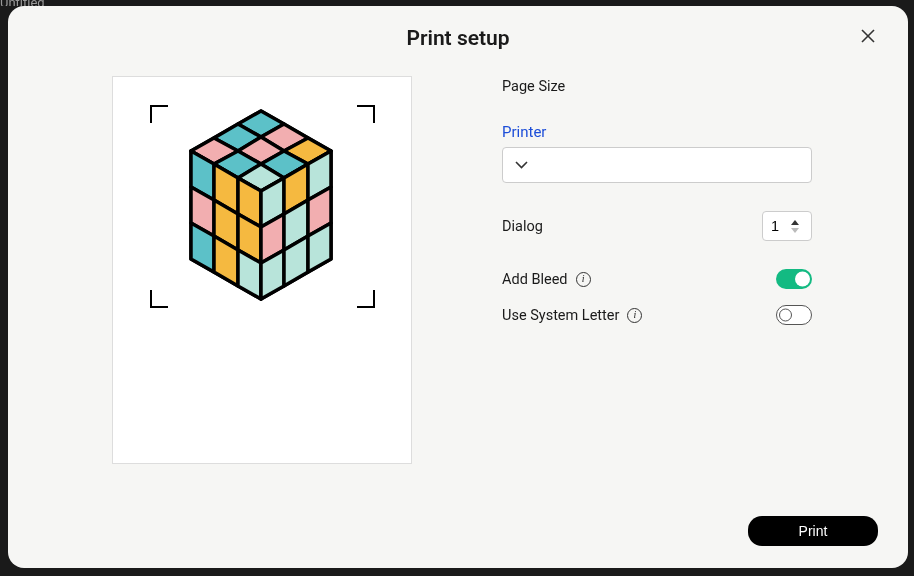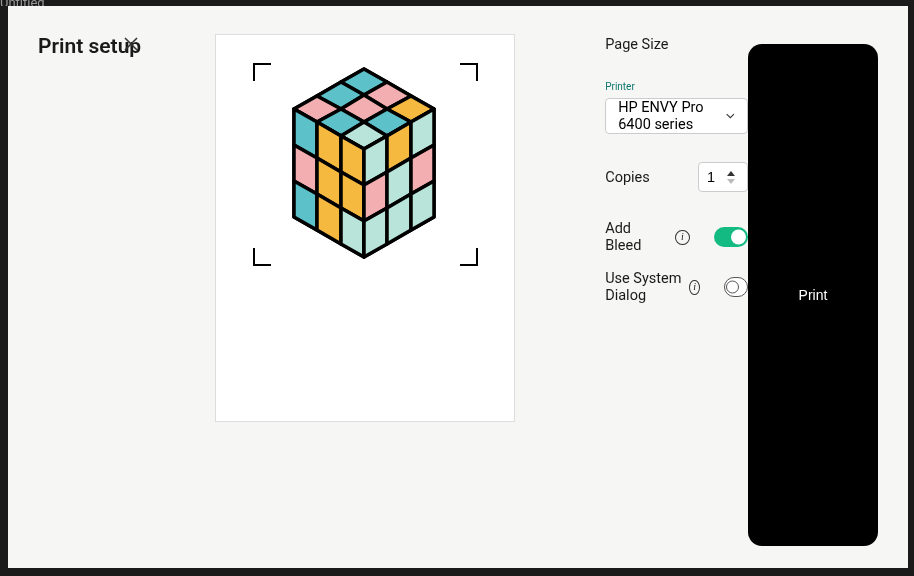--- a/index.html
+++ b/index.html
@@ -23,24 +23,24 @@
       overflow: hidden;
       height: 6px;
     }
     .modal {
       position: absolute;
       top: 6px;
       left: 8px;
       right: 6px;
       bottom: 8px;
       background: #f6f6f4;
-      border-radius: 0;
-      padding: 28px 30px 22px 30px;
-      display: flex;
-      flex-direction: row;
+      border-radius: 16px;
+      padding: 20px 30px 22px 30px;
+      display: flex;
+      flex-direction: column;
     }
     .modal-header {
       position: relative;
       text-align: center;
       margin-bottom: 26px;
     }
     .modal-title {
       font-size: 21px;
       font-weight: 600;
       color: #1a1a1a;
@@ -116,22 +116,22 @@
       gap: 8px;
     }
     .row-value {
       font-size: 14.5px;
     }
     .printer-section {
       margin-top: 28px;
       margin-bottom: 28px;
     }
     .printer-label {
-      font-size: 10px;
-      color: #0f766e;
+      font-size: 15px;
+      color: #1d4ed8;
       margin-bottom: 6px;
     }
     .printer-select {
       width: 100%;
       height: 36px;
       background: #fff;
       border: 1px solid #ccc;
       border-radius: 4px;
       display: flex;
       align-items: center;
@@ -308,29 +308,28 @@
     </div>
 
     <div class="settings-panel">
       <div class="row">
         <span class="row-label">Page Size</span>
       </div>
 
       <div class="printer-section">
         <div class="printer-label">Printer</div>
         <div class="printer-select">
-          <span>HP ENVY Pro 6400 series</span>
           <svg class="chevron-svg" width="13" height="8" viewBox="0 0 13 8" fill="none" stroke="currentColor" stroke-width="1.6">
             <polyline points="1,1 6.5,6.5 12,1"></polyline>
           </svg>
         </div>
       </div>
 
       <div class="row">
-        <span class="row-label">Copies</span>
+        <span class="row-label">Dialog</span>
         <div class="copies-input-wrap">
           <input class="copies-input" value="1" style="">
           <div class="stepper-arrows">
             <div class="stepper-arrow arrow-up"></div>
             <div class="stepper-arrow arrow-down"></div>
           </div>
         </div>
       </div>
 
       <div class="row row-bleed">
@@ -338,21 +337,21 @@
           <span>Add Bleed</span>
           <span class="info-icon">i</span>
         </span>
         <div class="toggle toggle-on">
           <div class="toggle-knob"></div>
         </div>
       </div>
 
       <div class="row row-sysdlg">
         <span class="row-label">
-          <span>Use System Dialog</span>
+          <span>Use System Letter</span>
           <span class="info-icon">i</span>
         </span>
         <div class="toggle toggle-off">
           <div class="toggle-knob"></div>
         </div>
       </div>
     </div>
   </div>
 
   <div class="modal-footer">

